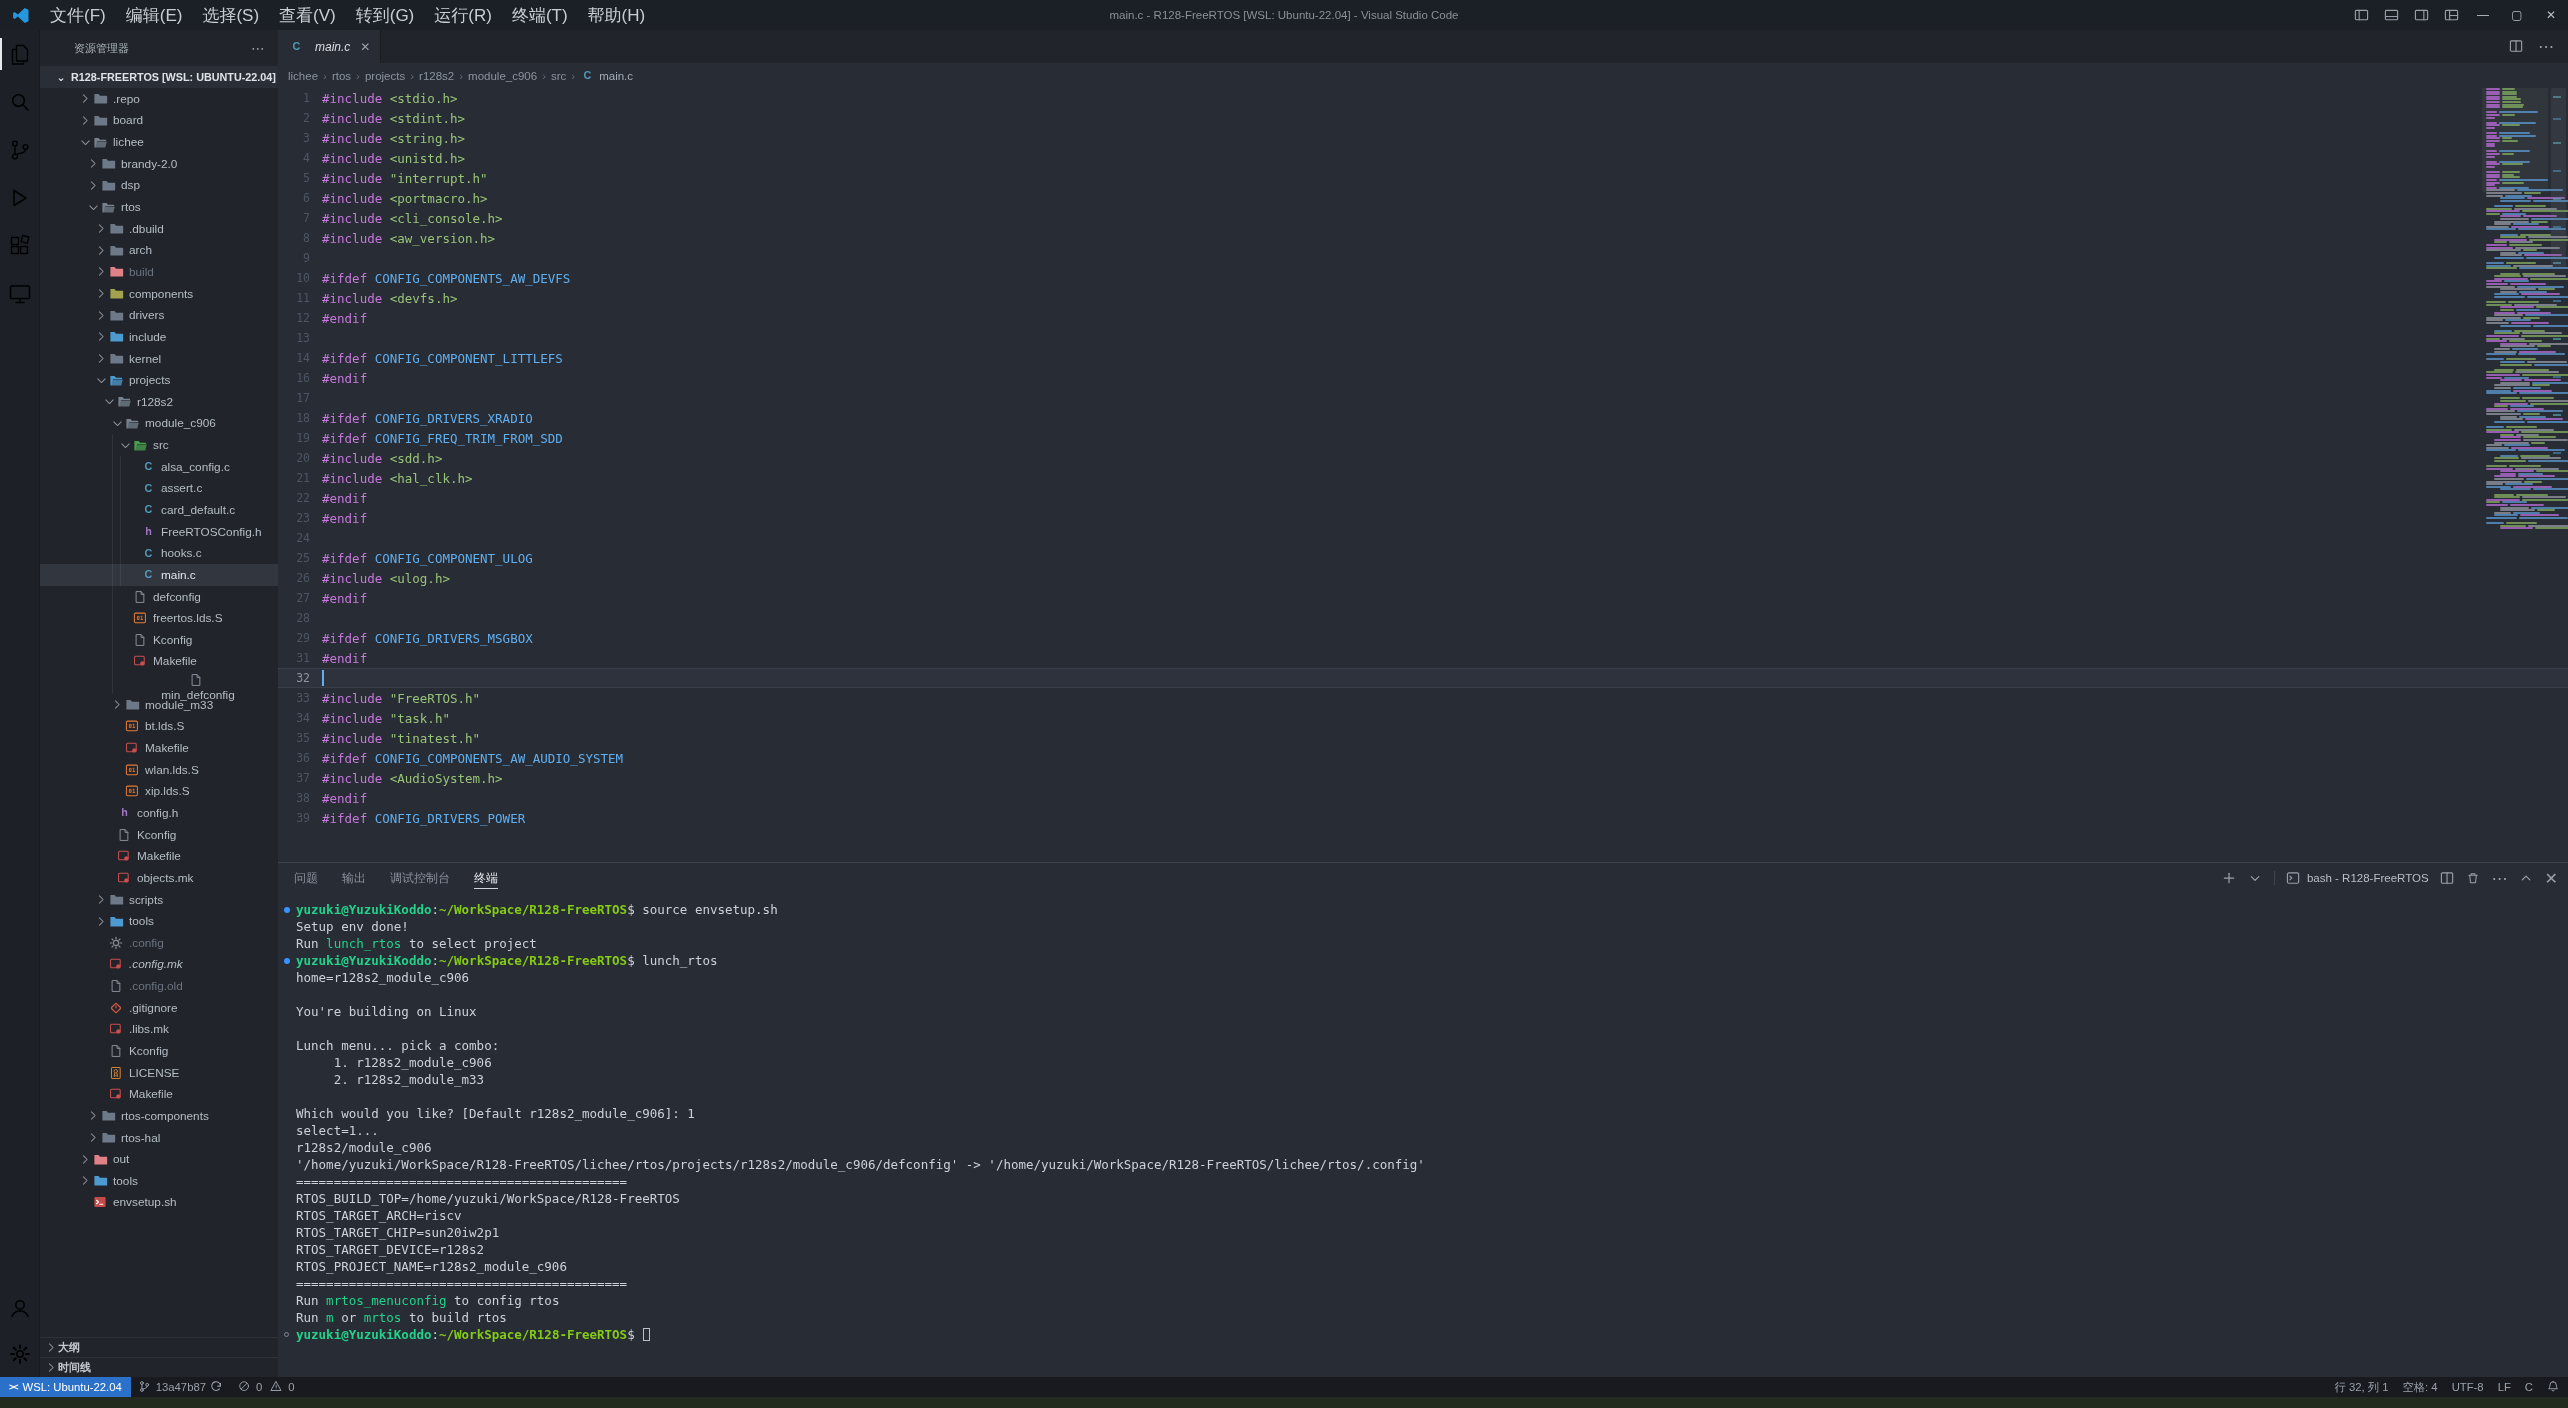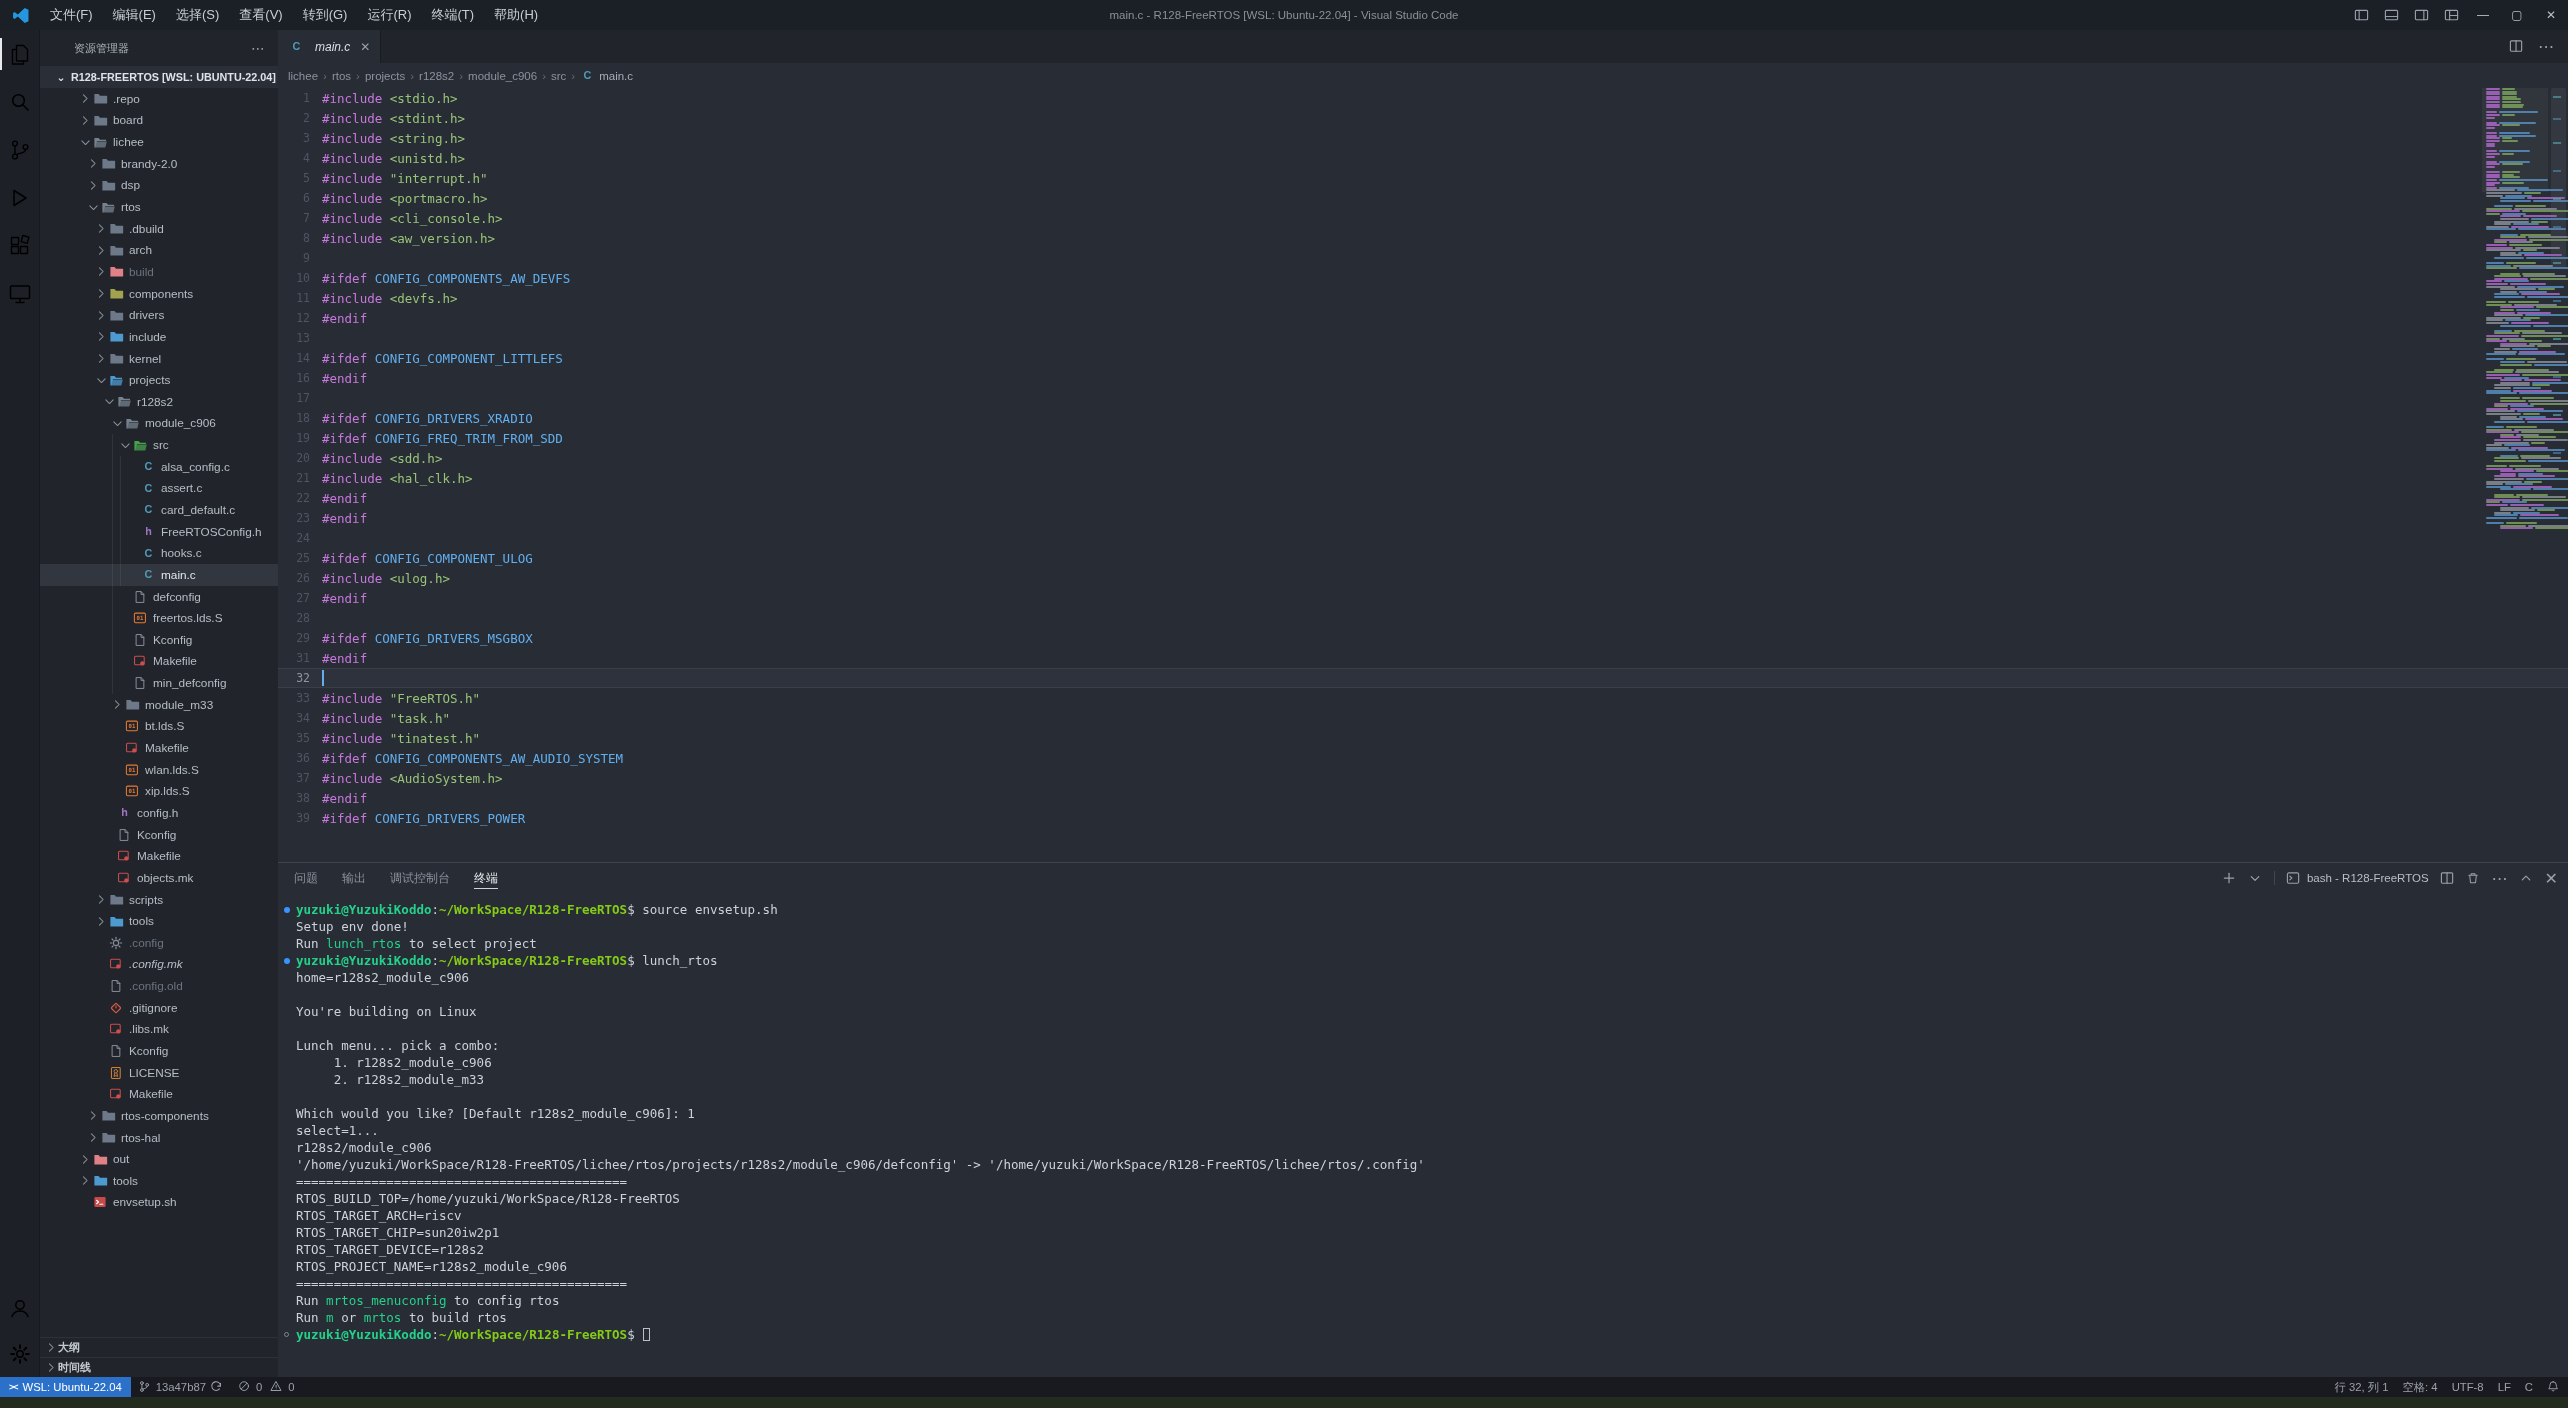--- a/index.html
+++ b/index.html
@@ -3,21 +3,21 @@
 <meta charset="utf-8">
 <style>
   html,body{margin:0;padding:0;background:#11141a;width:2568px;height:1408px;overflow:hidden;
     font-family:"Liberation Sans","DejaVu Sans",sans-serif;-webkit-font-smoothing:antialiased;}
   *{box-sizing:border-box;}
   .abs{position:absolute;}
   
   #titlebar{left:0;top:0;width:2568px;height:30px;background:#1b1f26;display:flex;align-items:center;color:#c3c8cf;}
   #logo{width:18px;height:18px;margin:0 10px 0 12px;display:flex;align-items:center;}
   #menus{display:flex;align-items:center;height:100%;}
-  .menu-item{padding:0 10px;font-size:13px;height:100%;display:flex;align-items:center;color:#c9ced5;}
+  .menu-item{padding:0 10px;font-size:17px;height:100%;display:flex;align-items:center;color:#c9ced5;}
   #win-title{position:absolute;left:0;right:0;text-align:center;font-size:11.5px;color:#8b9098;pointer-events:none;}
   #tb-right{margin-left:auto;display:flex;align-items:center;height:100%;}
   .tb-ic{width:30px;height:100%;display:flex;align-items:center;justify-content:center;color:#9aa1ab;}
   .winbtn{width:34px;height:100%;display:flex;align-items:center;justify-content:center;color:#b9bfc8;font-size:12px;}
   
   #activitybar{left:0;top:30px;width:40px;height:1347px;background:#1d2127;border-right:1px solid #161a20;}
   .act-item{width:40px;height:48px;display:flex;align-items:center;justify-content:center;position:relative;}
   .act-item.active::before{content:"";position:absolute;left:0;top:8px;bottom:8px;width:2px;background:#e7e9ed;}
   #act-bottom{position:absolute;bottom:0;left:0;width:40px;}
   .act-item svg{stroke:#868d97;}
@@ -538,21 +538,21 @@
       <div class="trow" style="padding-left: 78px;">
         <span class="chev"></span>
         <span class="ticon">
           <svg width="14" height="14" viewBox="0 0 16 16" fill="none" stroke-linecap="round" stroke-linejoin="round">
             <rect x="1.8" y="2.6" width="11" height="9.6" rx="1.2" stroke="#cc4e4e" stroke-width="1.2"></rect>
             <circle cx="10.6" cy="10.8" r="2.4" fill="#cc4e4e"></circle>
           </svg>
         </span>
         <span class="tlabel">Makefile</span>
       </div>
-      <div class="trow" style="padding-left: 78px;">
+      <div class="trow" style="padding-left: 78px; flex-direction: column;">
         <span class="chev"></span>
         <span class="ticon">
           <svg width="14" height="14" viewBox="0 0 16 16" fill="none" stroke-linecap="round" stroke-linejoin="round">
             <path d="M4 1.8h5.2L12.4 5v9.2H4z" stroke="#8a919d" stroke-width="1.1"></path>
             <path d="M9.2 1.8V5h3.2" stroke="#8a919d" stroke-width="1.1"></path>
           </svg>
         </span>
         <span class="tlabel">min_defconfig</span>
       </div>
       <div class="trow" style="padding-left: 70px;">

